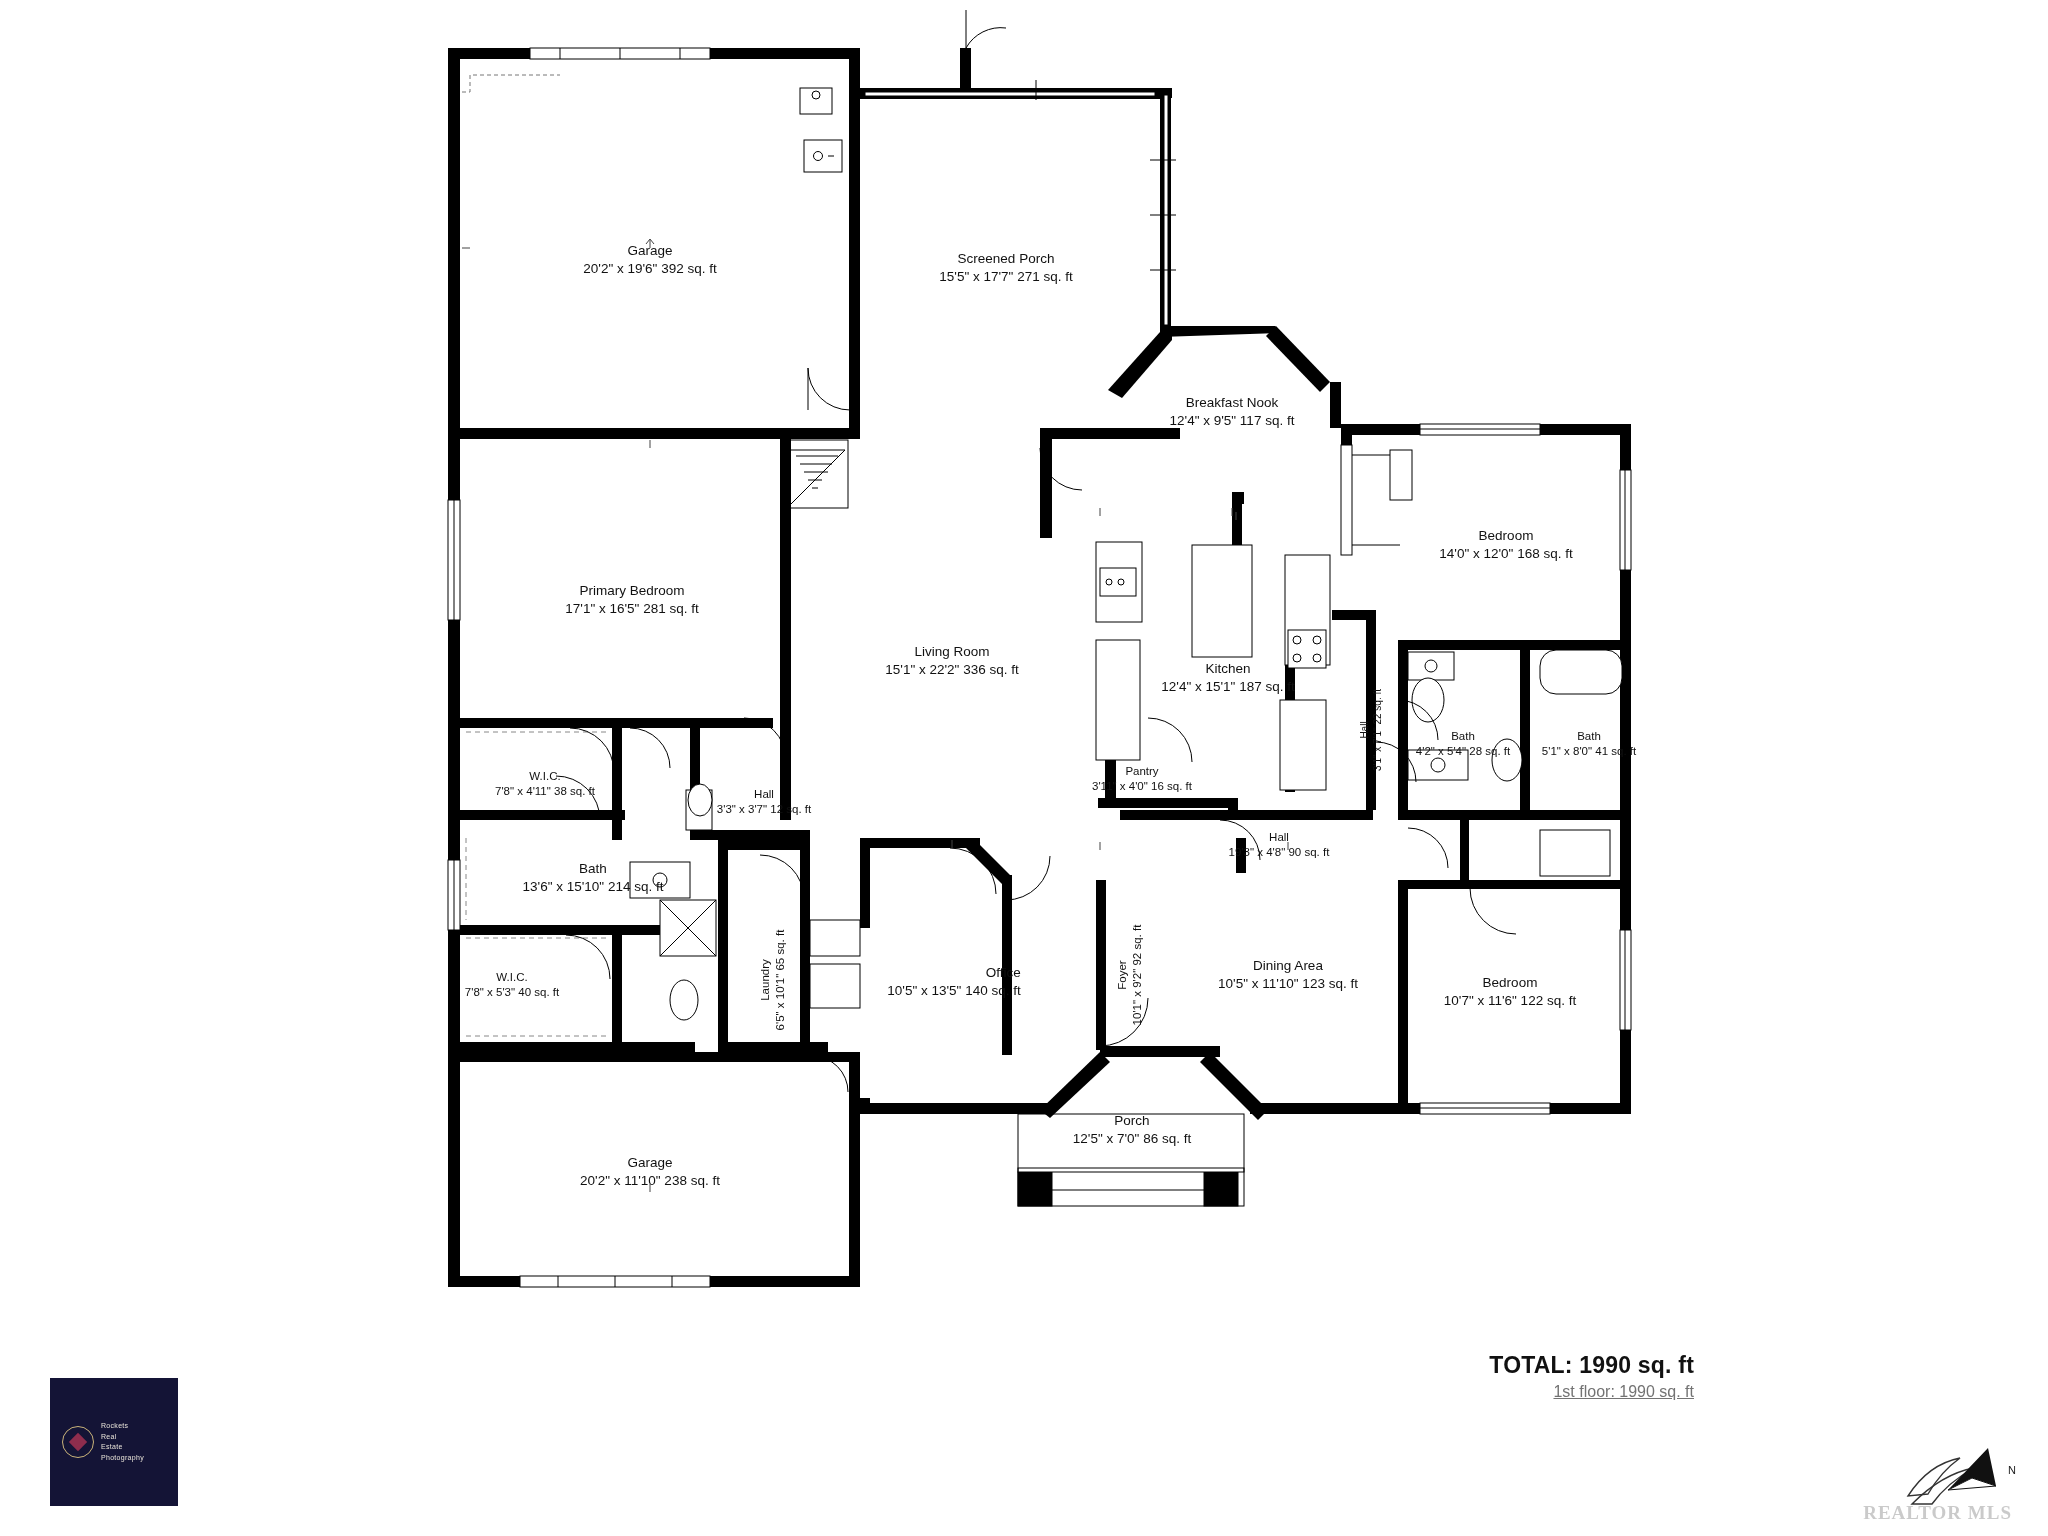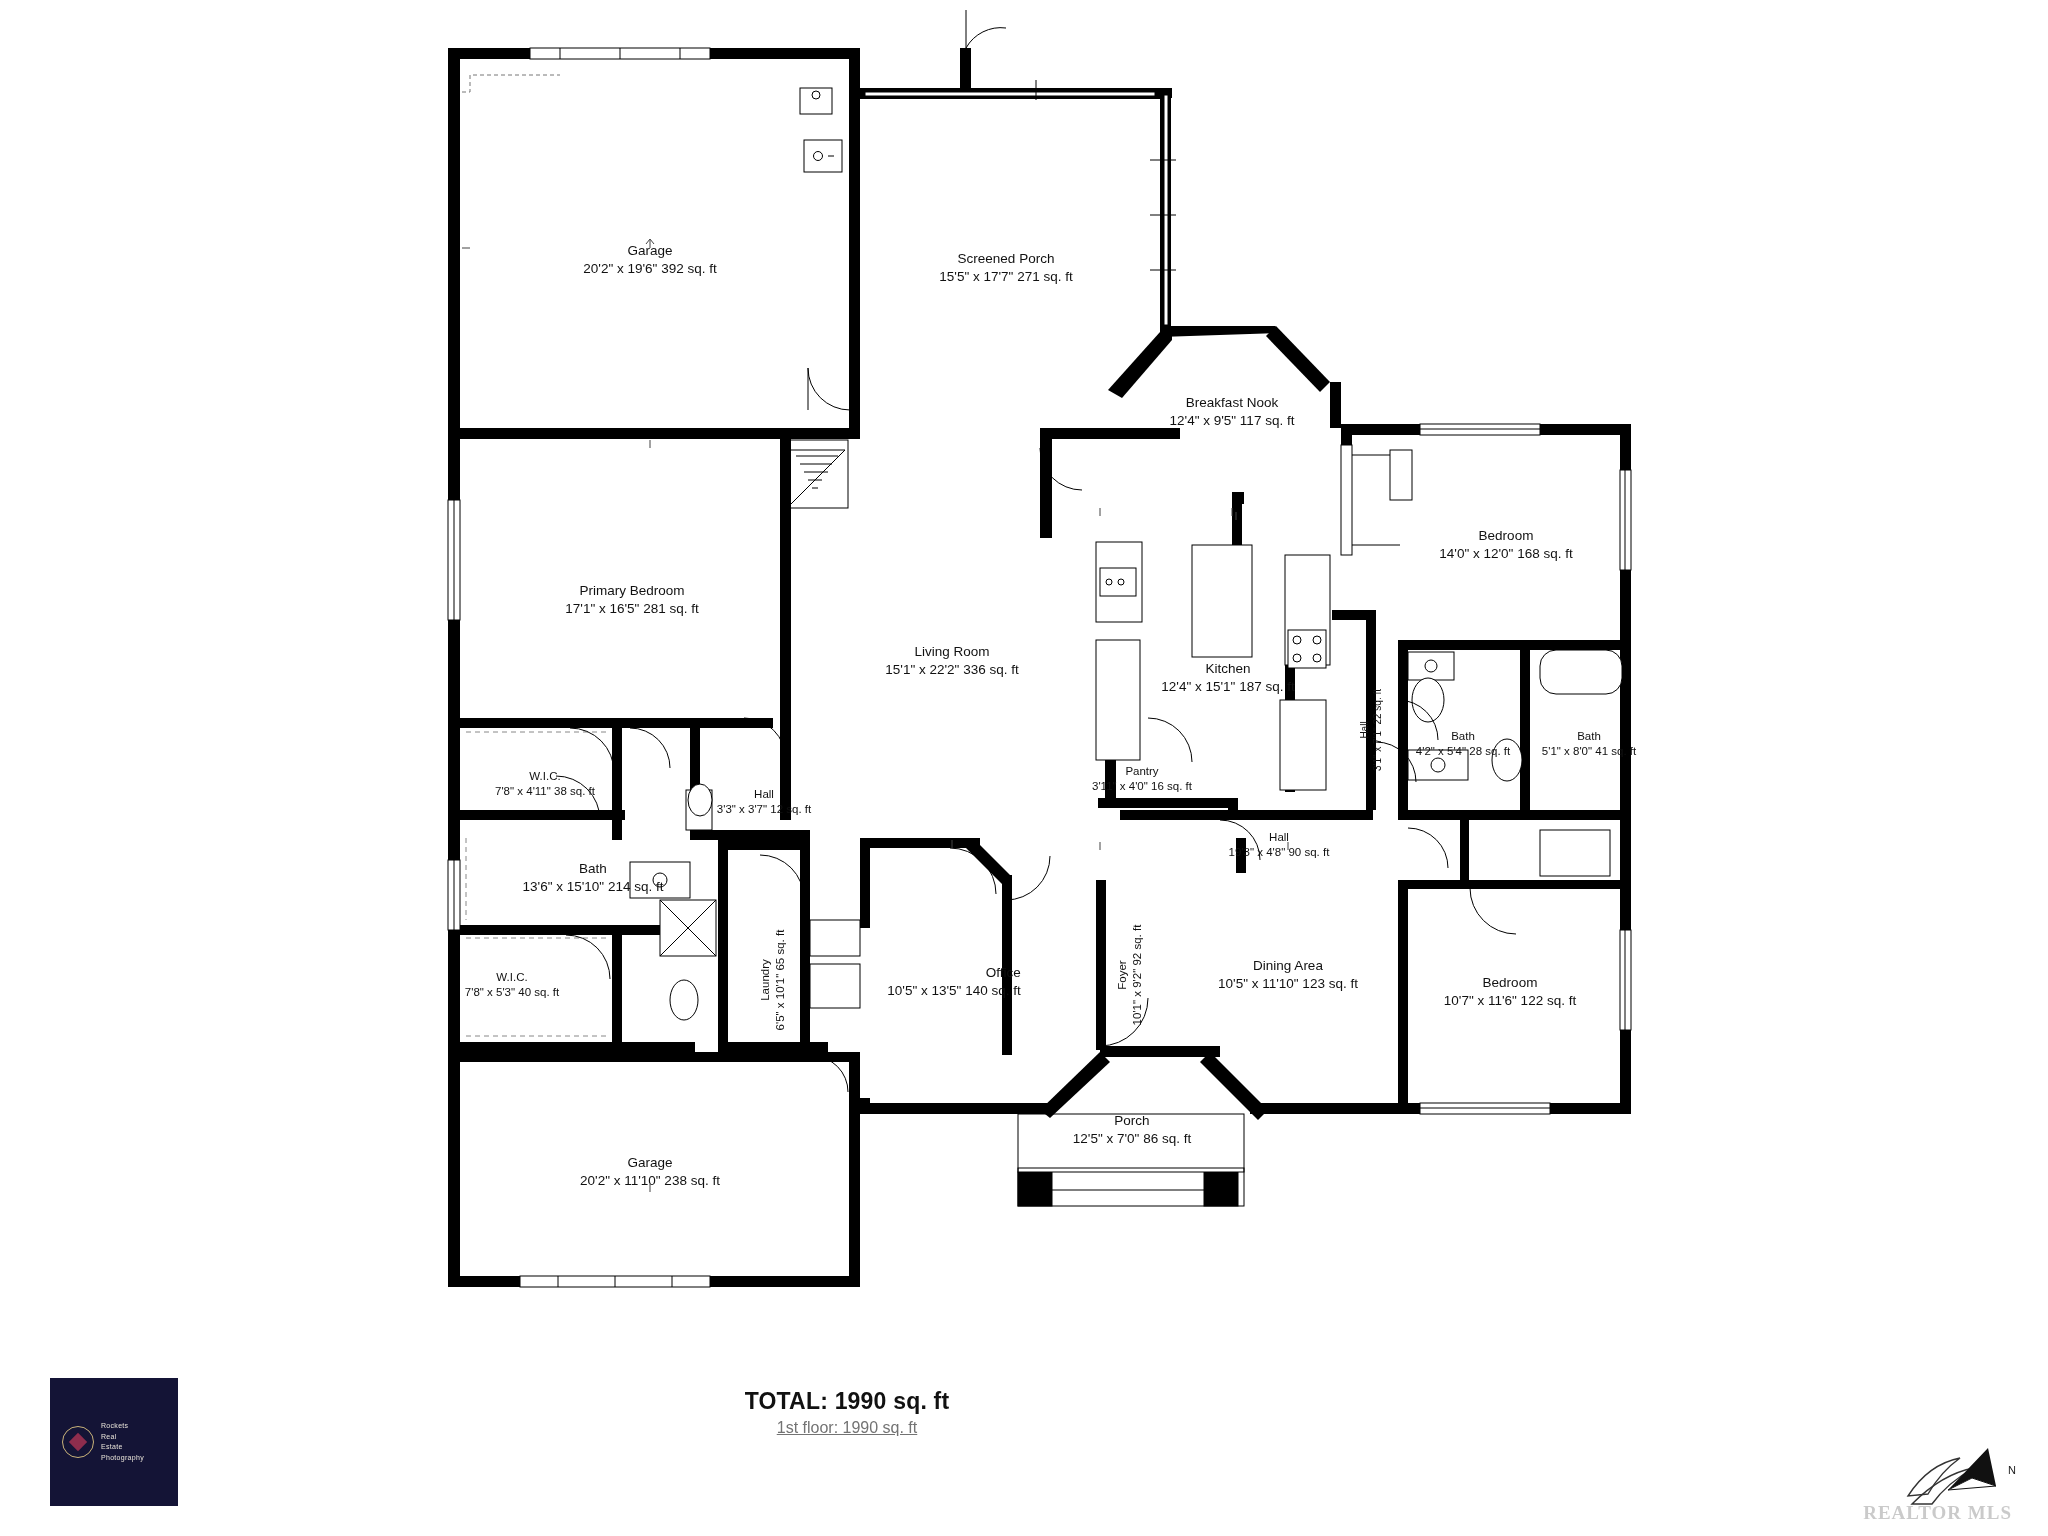--- a/index.html
+++ b/index.html
@@ -52,22 +52,21 @@
   .room-label.vert {
     transform: translate(-50%, -50%) rotate(-90deg);
   }
 
   
   #summary {
     position: absolute;
     left: 0;
     top: 1352px;
     width: 1694px;
-    text-align: center;
-    margin-top: 36px;
+    text-align: right;
   }
   #summary .total {
     font-size: 23px;
     font-weight: bold;
     color: #111;
     letter-spacing: 0.2px;
   }
   #summary .floor1 {
     font-size: 16px;
     color: #737373;

